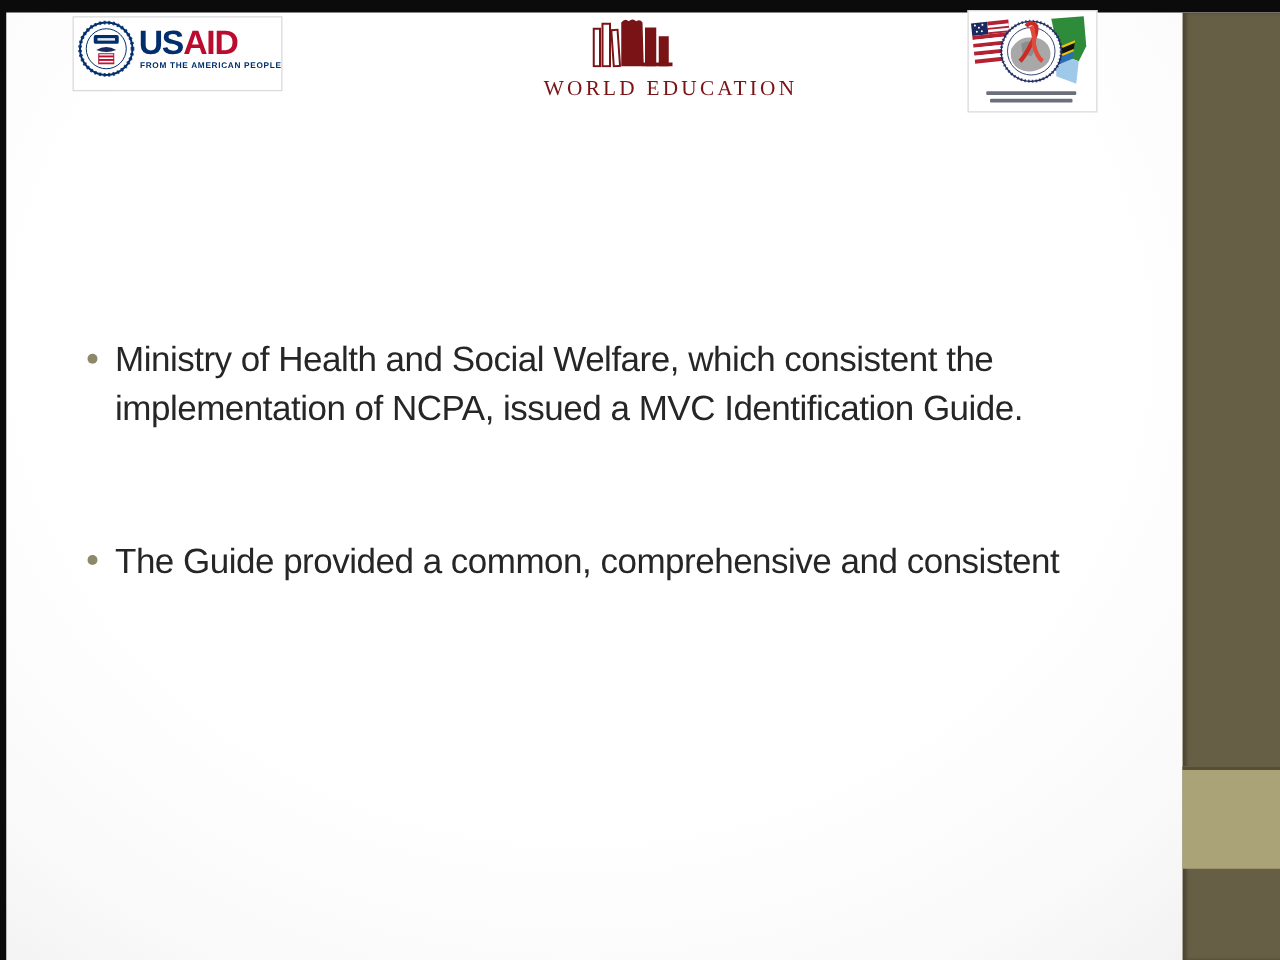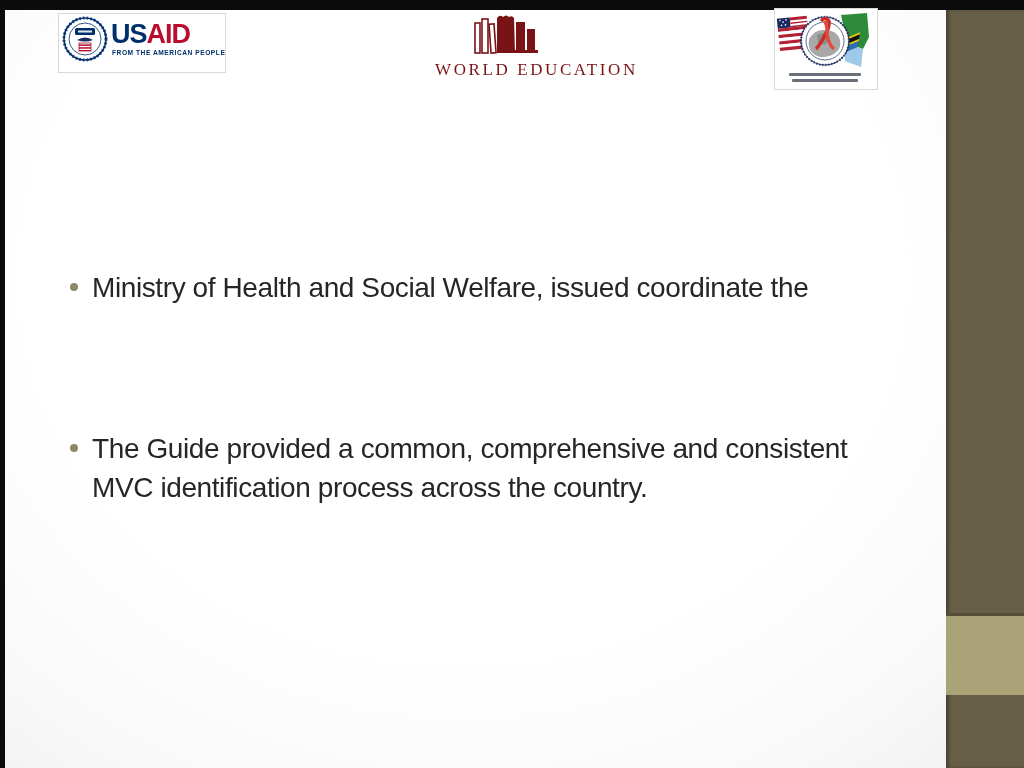--- a/index.html
+++ b/index.html
@@ -152,25 +152,25 @@
       <path d="M50 12 q3 8 2 14 q2 10 7 14" fill="none" stroke="#e04a3a" stroke-width="3.4"></path>
     </svg>
     <div class="micro-line" style="top:64px;width:72px;"></div>
     <div class="micro-line" style="top:70px;width:66px;left:17px;"></div>
   </div>
 
 
   <div class="bullet bullet-1">
     <span class="bullet-dot"></span>
     <div class="bullet-lines">
-      <div class="bullet-line">Ministry of Health and Social Welfare, issued coordinate the</div>
+      <div class="bullet-line">Ministry of Health and Social Welfare, which consistent the</div>
+      <div class="bullet-line">implementation of NCPA, issued a MVC Identification Guide.</div>
     </div>
   </div>
 
   <div class="bullet bullet-2">
     <span class="bullet-dot"></span>
     <div class="bullet-lines">
       <div class="bullet-line">The Guide provided a common, comprehensive and consistent</div>
-      <div class="bullet-line">MVC identification process across the country.</div>
     </div>
   </div>
 
 </div>
 
 </body></html>

